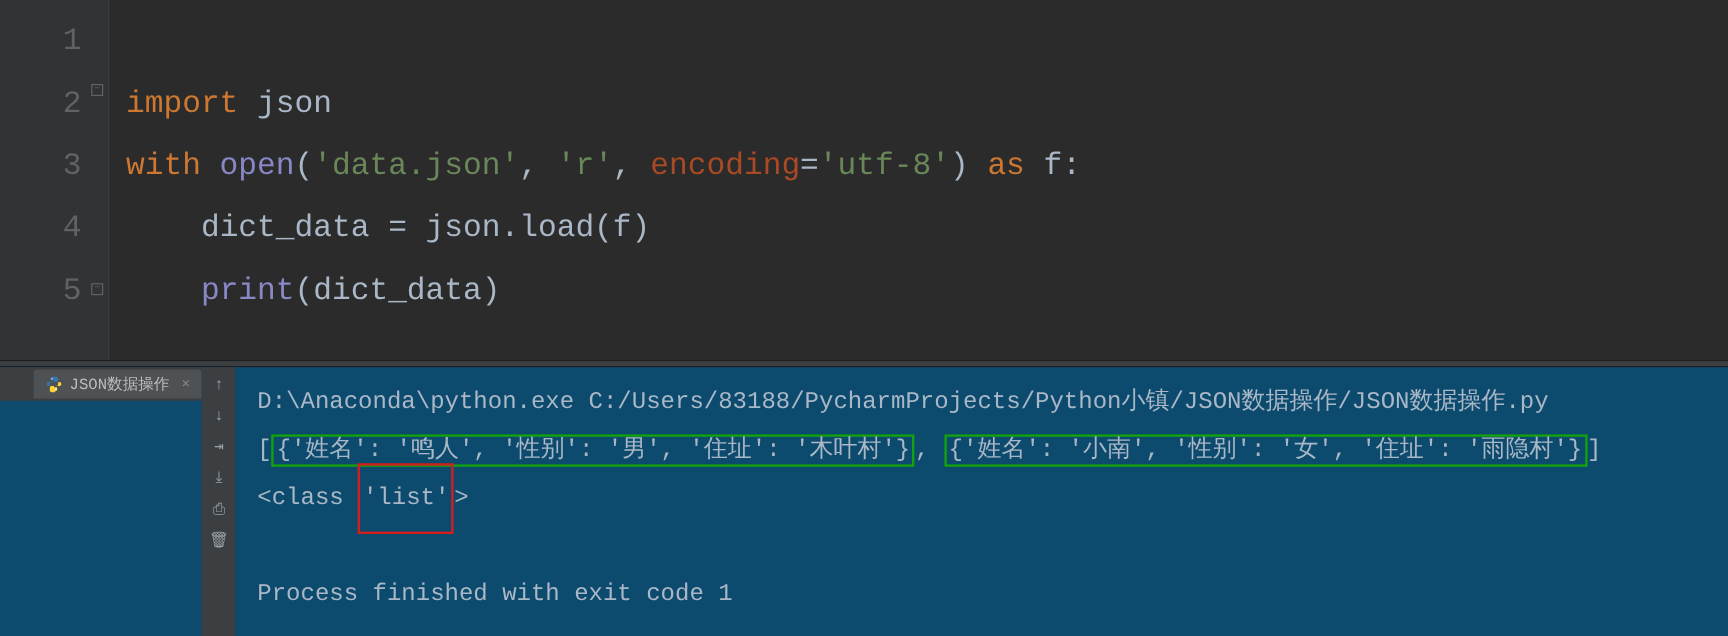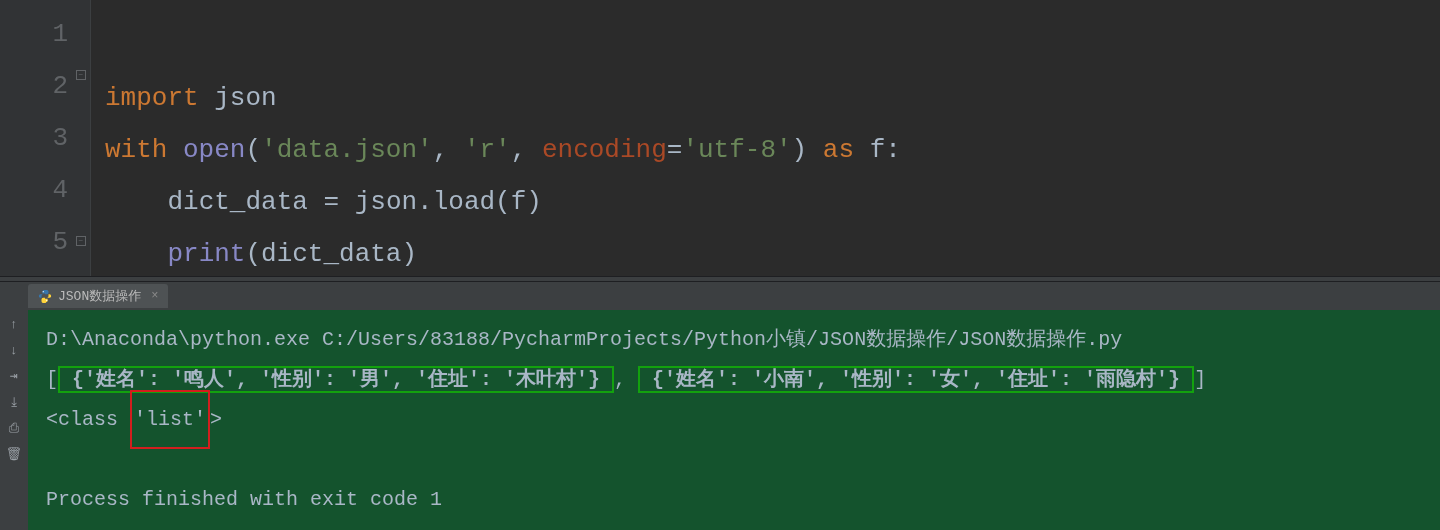--- a/index.html
+++ b/index.html
@@ -43,43 +43,43 @@
   height: 10px;
   border: 1px solid #606366;
   font-size: 8px;
   line-height: 8px;
   text-align: center;
   color: #606366;
 }
 .code {
   flex: 1;
   font-size: 26px;
-  padding-top: 20px;
+  padding-top: 8px;
   line-height: 52px;
   padding-left: 14px;
   white-space: pre;
   border-left: 1px solid #3c3f41;
 }
 .kw { color: #cc7832; }
 .str { color: #6a8759; }
 .param { color: #aa4926; }
 .ident { color: #a9b7c6; }
 .builtin { color: #8888c6; }
 
 .panel-divider {
   height: 6px;
   background: #3c3f41;
   border-top: 1px solid #1e1f22;
   border-bottom: 1px solid #1e1f22;
 }
 .run-panel {
   flex: 1;
   display: flex;
-  flex-direction: column;
-  background: #14532d;
+  flex-direction: row;
+  background: #0c4a6e;
 }
 .run-tab-bar {
   height: 28px;
   background: #3c3f41;
   display: flex;
   align-items: center;
   padding-left: 28px;
   font-size: 13px;
   color: #bbbbbb;
 }
@@ -128,23 +128,22 @@
   padding: 10px 18px;
   font-size: 20px;
   line-height: 40px;
   color: #a9b7c6;
   white-space: pre;
   font-family: 'Consolas', 'Monaco', 'Courier New', monospace;
   position: relative;
 }
 .box-green {
   border: 2px solid #13a10e;
-  padding: 0 12px;
+  padding: 0 2px;
   display: inline;
-  font-weight: bold;
 }
 .box-red {
   border: 2px solid #d21e1e;
   padding: 16px 2px;
   display: inline;
 }
 </style>
 </head>
 <body>
 

